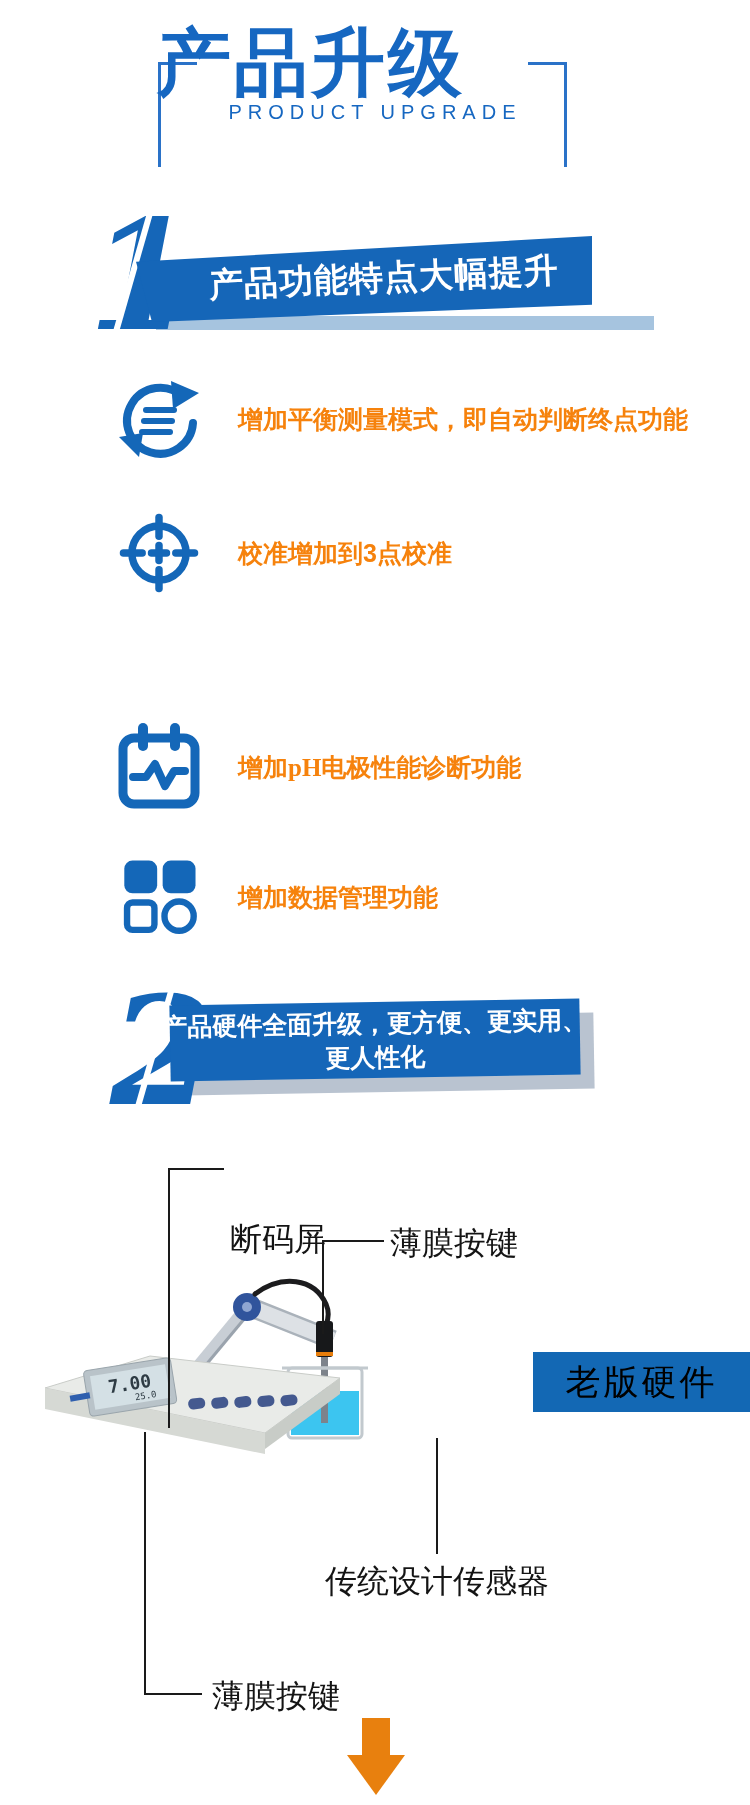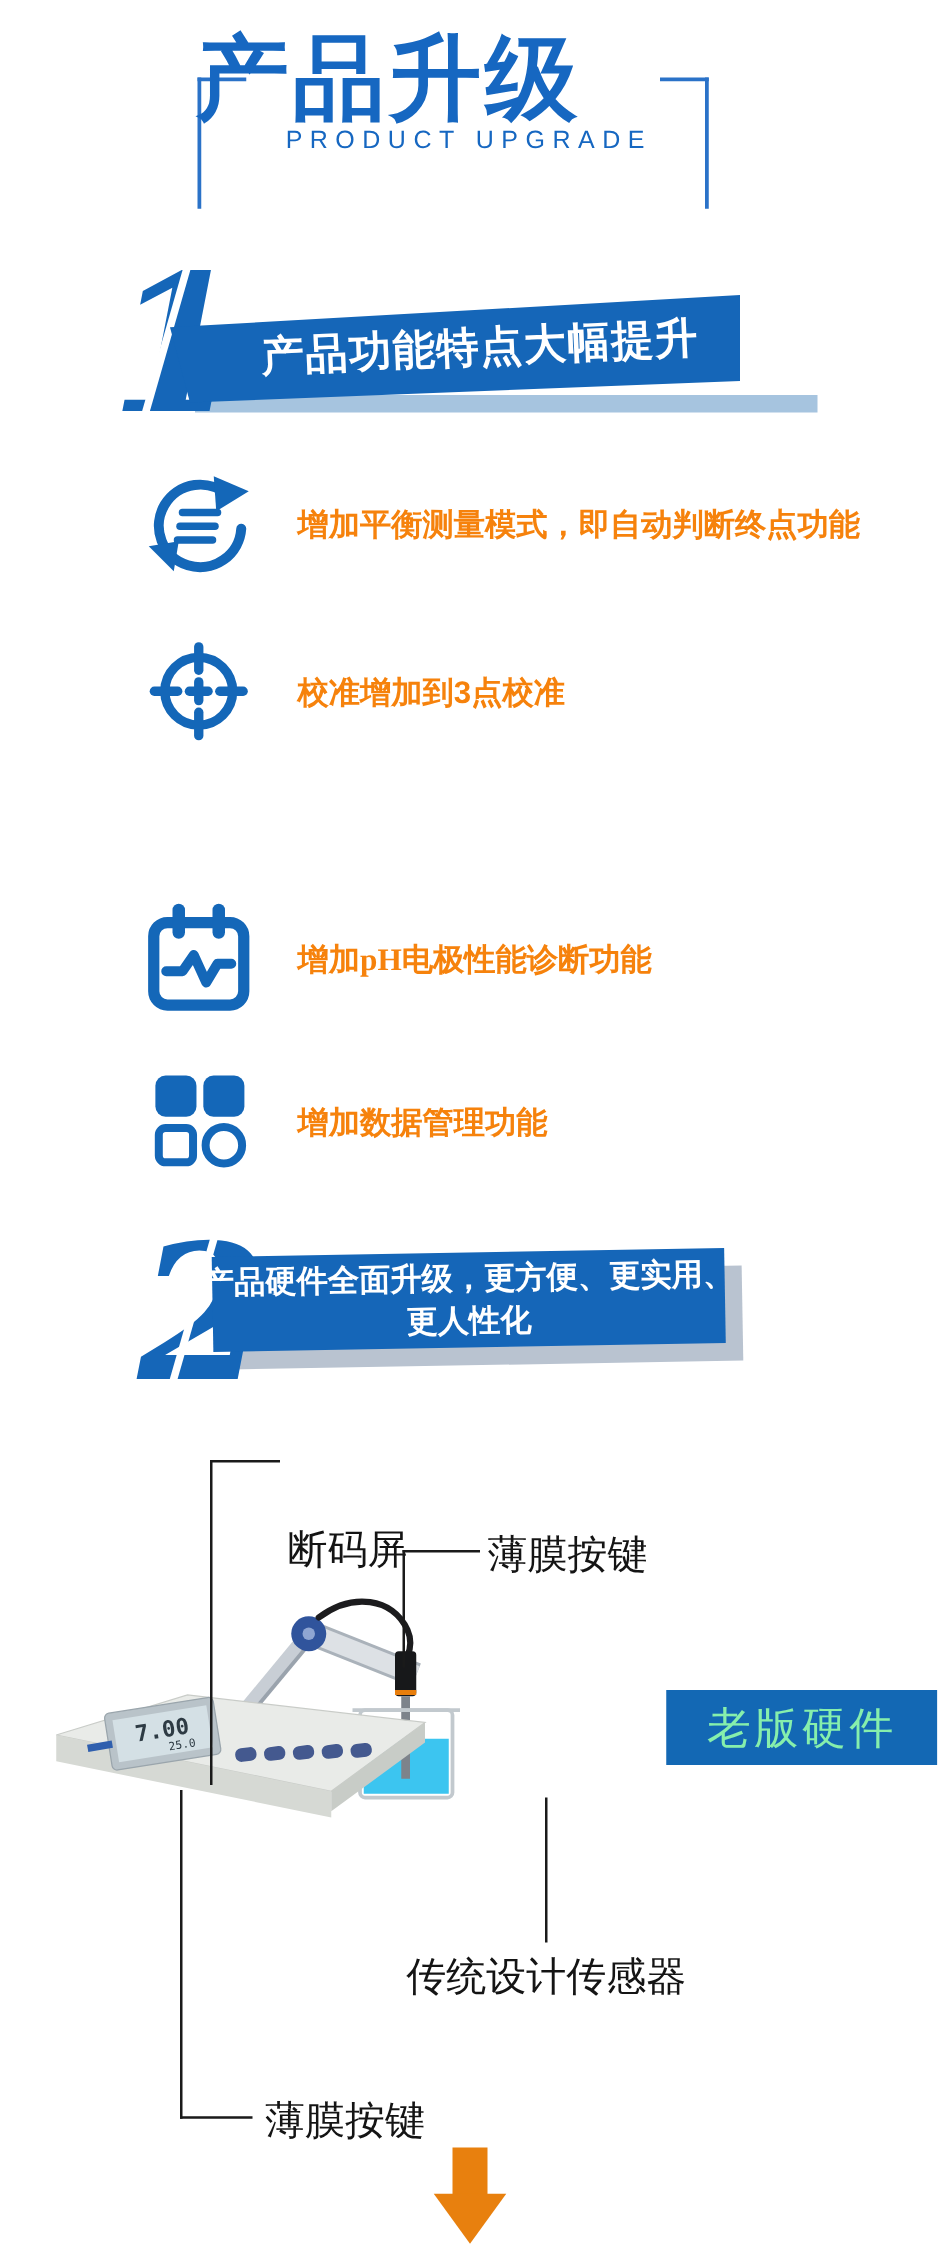--- a/index.html
+++ b/index.html
@@ -41,21 +41,21 @@
   .feat{position:absolute;left:112px;display:flex;align-items:center;}
   .feat .ic{width:94px;height:94px;flex:0 0 94px;display:flex;align-items:center;justify-content:center;}
   .feat .tx{margin-left:32px;font-size:25px;font-weight:bold;color:#f6820c;white-space:nowrap;}
   .f1{top:372px;} .f2{top:506px;} .f3{top:614px;} .f4{top:720px;font-family:Liberation Serif, serif;} .f5{top:850px;}
 
   
   .cline{position:absolute;background:#1a1a1a;z-index:5;}
   .clabel{position:absolute;font-size:32px;color:#141414;white-space:nowrap;z-index:5;}
   .oldbox{position:absolute;left:533px;top:1352px;width:217px;height:60px;background:#1368b4;z-index:5;
           display:flex;align-items:center;justify-content:center;}
-  .oldbox span{color:#86efac;font-size:35px;letter-spacing:3px;}
+  .oldbox span{color:#000000;font-size:35px;letter-spacing:3px;}
 
   .device{position:absolute;left:30px;top:1228px;z-index:1;}
 
   .down-arrow{position:absolute;left:347px;top:1718px;width:58px;height:77px;z-index:5;}
   .down-arrow .stem{position:absolute;left:15px;top:0;width:28px;height:38px;background:#e8800e;}
   .down-arrow .head{position:absolute;left:0;top:37px;width:0;height:0;
                     border-left:29px solid transparent;border-right:29px solid transparent;
                     border-top:40px solid #e8800e;}
 </style>
 </head>

